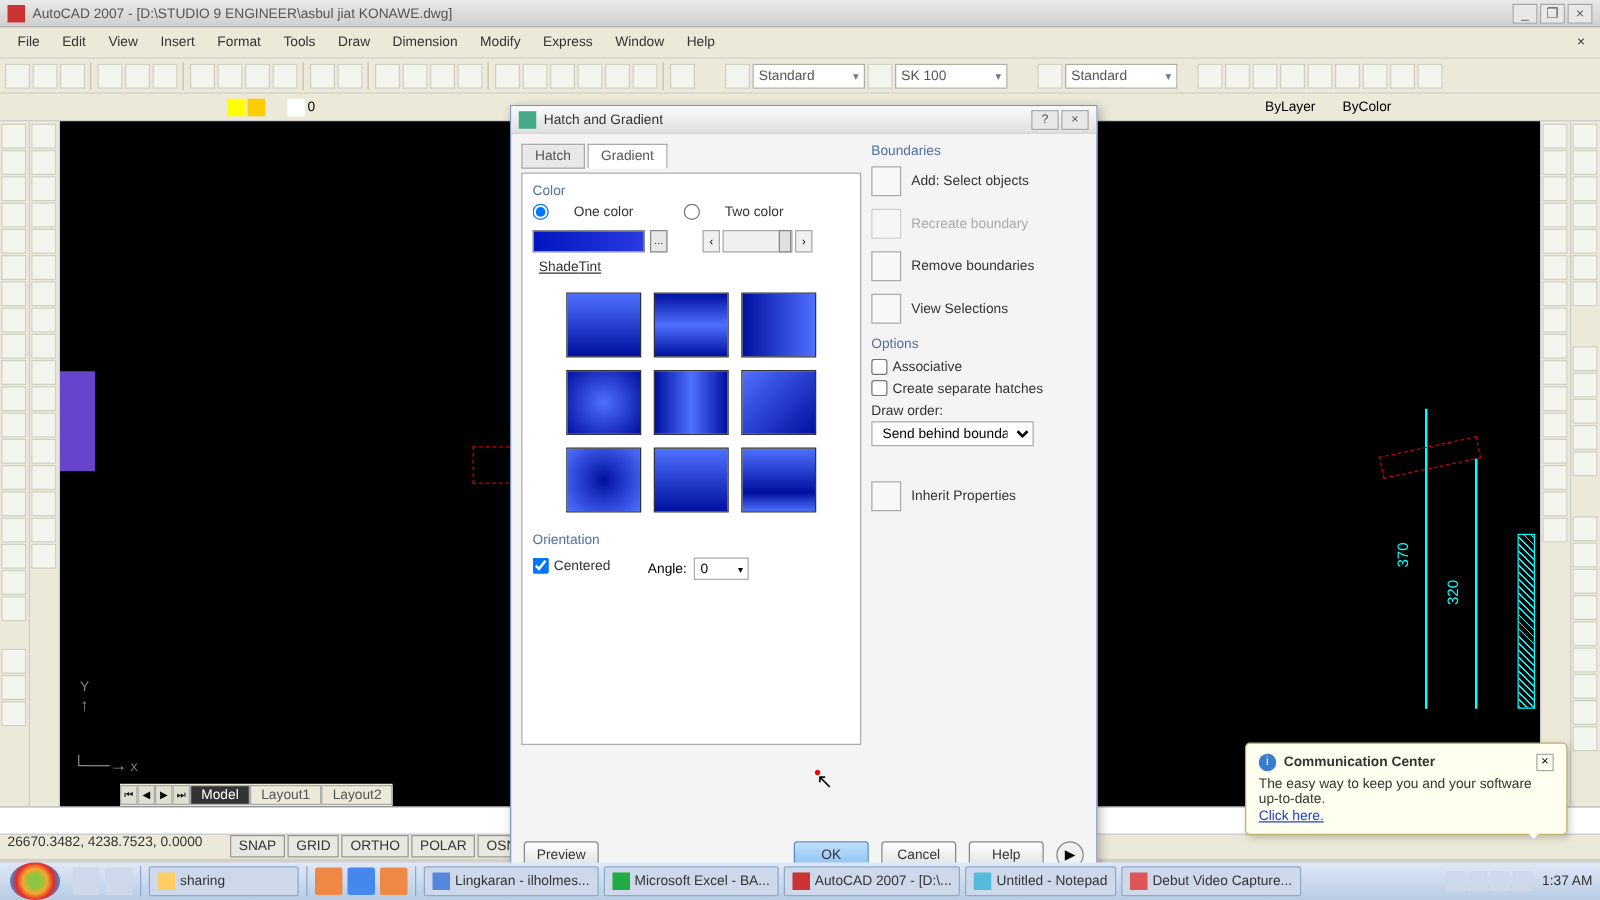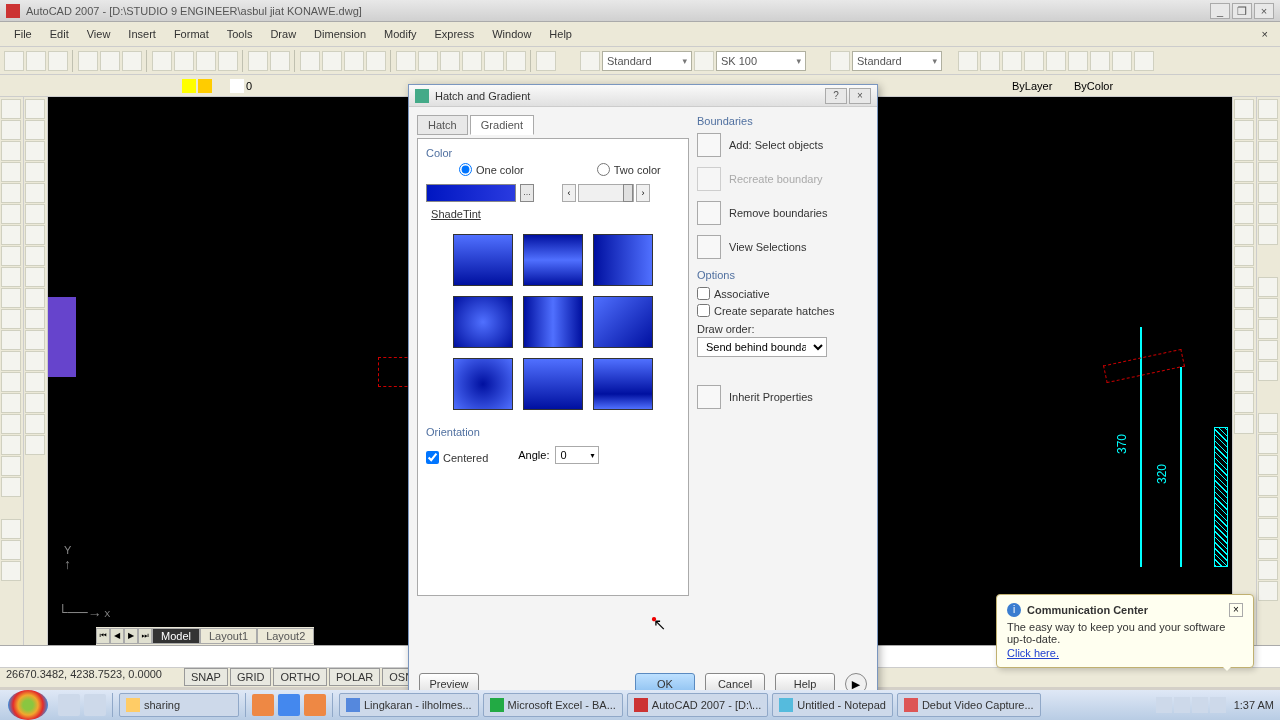--- a/index.html
+++ b/index.html
@@ -66,21 +66,21 @@
 .dialog .left { width: 288px; padding: 8px; }
 .dialog .right { flex: 1; padding: 8px 8px 8px 0; }
 
 .tabs { margin-bottom: 4px; }
 .tabs .tab { display: inline-block; padding: 3px 10px; border: 1px solid #aaa; background: #e8e8e8; margin-right: -1px; color: #555; }
 .tabs .tab.active { background: #fff; border-bottom-color: #fff; position: relative; z-index: 1; }
 .tab-panel { border: 1px solid #aaa; background: #fff; padding: 8px; margin-top: -1px; height: 458px; }
 
 .group-label { color: #5070a0; margin-bottom: 4px; }
 .radio-row { display: flex; gap: 40px; margin-bottom: 8px; }
-.radio-row label { display: flex; align-items: center; gap: 4px; color: #333; margin-left: 33px; }
+.radio-row label { display: flex; align-items: center; gap: 20px; color: #333; }
 .radio-row input { margin: 0; }
 
 .color-row { display: flex; align-items: center; gap: 4px; margin-bottom: 6px; }
 .color-swatch { width: 90px; height: 18px; background: linear-gradient(90deg,#0016c1,#2a3be0); border: 1px solid #888; }
 .color-dd { width: 14px; height: 18px; background: #e8e8e8; border: 1px solid #888; text-align: center; font-size: 8px; line-height: 16px; }
 .slider { display: flex; align-items: center; gap: 2px; }
 .slider .arr { width: 14px; height: 18px; border: 1px solid #aaa; background: #f0f0f0; text-align: center; font-size: 9px; line-height: 16px; }
 .slider .track { width: 56px; height: 18px; border: 1px solid #aaa; background: #f0f0f0; position: relative; }
 .slider .thumb { position: absolute; right: 0; top: -1px; width: 10px; height: 18px; background: #e0e0e0; border: 1px solid #888; }
 .shade-tint { display: flex; justify-content: flex-start; padding: 0 2px; margin-bottom: 10px; color: #333; text-decoration: underline; }
@@ -90,21 +90,21 @@
 .gs1 { background: linear-gradient(180deg,#5070ff,#0010a0); }
 .gs2 { background: linear-gradient(180deg,#0010a0,#5070ff,#0010a0); }
 .gs3 { background: linear-gradient(90deg,#0010a0,#5070ff); }
 .gs4 { background: radial-gradient(circle,#5070ff,#0010a0); }
 .gs5 { background: linear-gradient(90deg,#0010a0,#5070ff,#0010a0); }
 .gs6 { background: linear-gradient(135deg,#5070ff,#0010a0); }
 .gs7 { background: radial-gradient(circle,#0010a0,#5070ff); }
 .gs8 { background: linear-gradient(0deg,#0010a0,#5070ff); }
 .gs9 { background: linear-gradient(0deg,#5070ff 0%,#0010a0 30%,#5070ff 100%); }
 
-.orient-row { display: flex; align-items: flex-end; gap: 30px; margin-top: 8px; }
+.orient-row { display: flex; align-items: flex-start; gap: 30px; margin-top: 8px; }
 .orient-row label { display: flex; align-items: center; gap: 4px; color: #333; }
 .angle-dd { width: 44px; height: 18px; border: 1px solid #aaa; background: #fff; display: flex; align-items: center; padding: 0 4px; }
 .angle-dd::after { content: "▾"; margin-left: auto; font-size: 8px; }
 
 .section-head { color: #5070a0; margin-bottom: 6px; }
 .bound-btn { display: flex; align-items: center; gap: 8px; margin-bottom: 10px; }
 .bound-btn .bi { width: 24px; height: 24px; border: 1px solid #aaa; background: #f8f8f8; }
 .bound-btn .bi.disabled { opacity: 0.5; }
 .bound-btn .lbl { color: #333; }
 .bound-btn .lbl.disabled { color: #aaa; }

